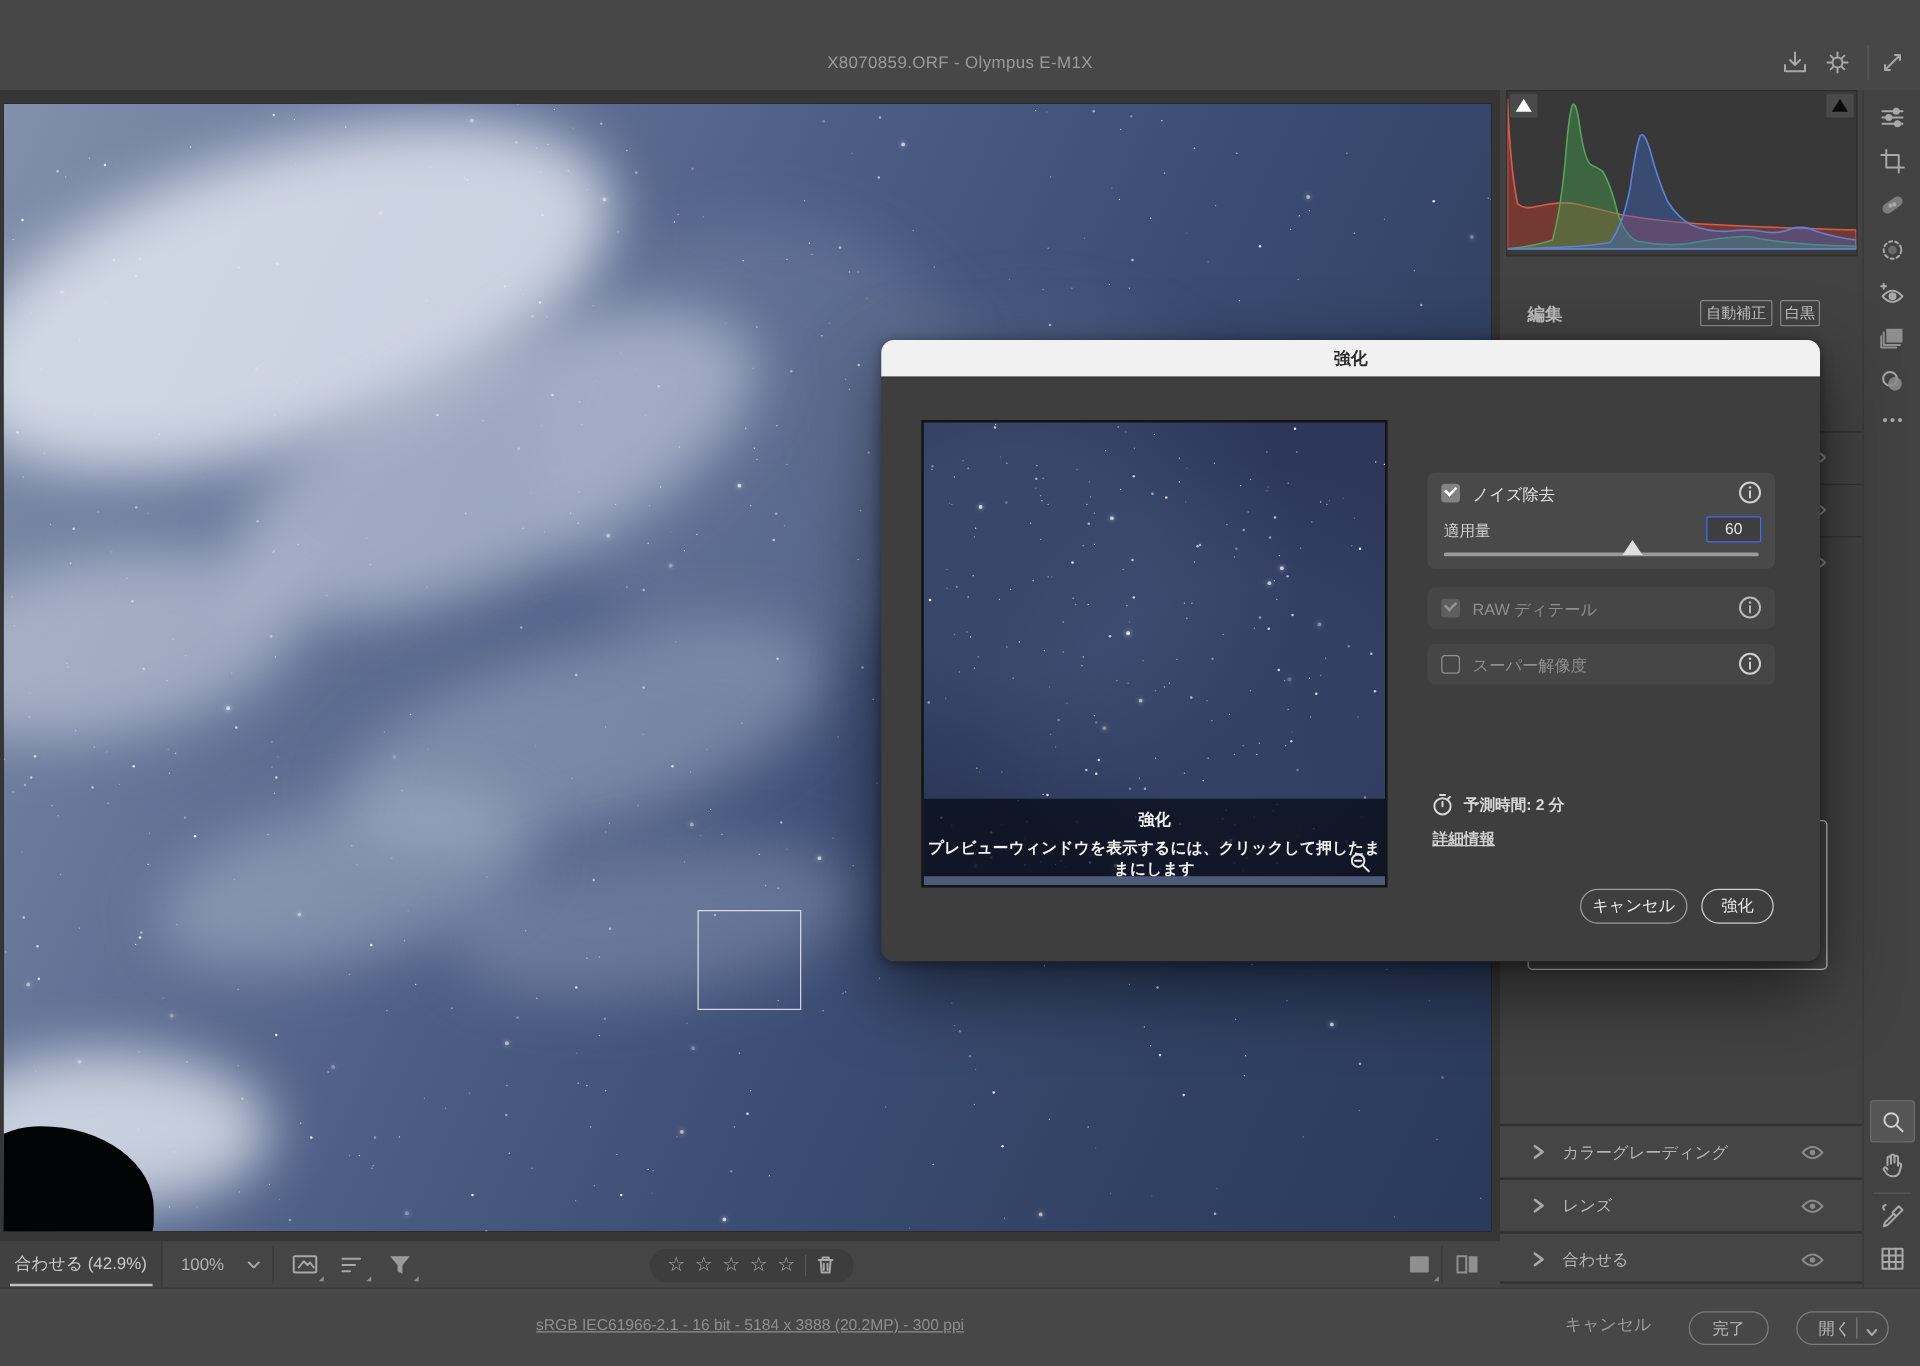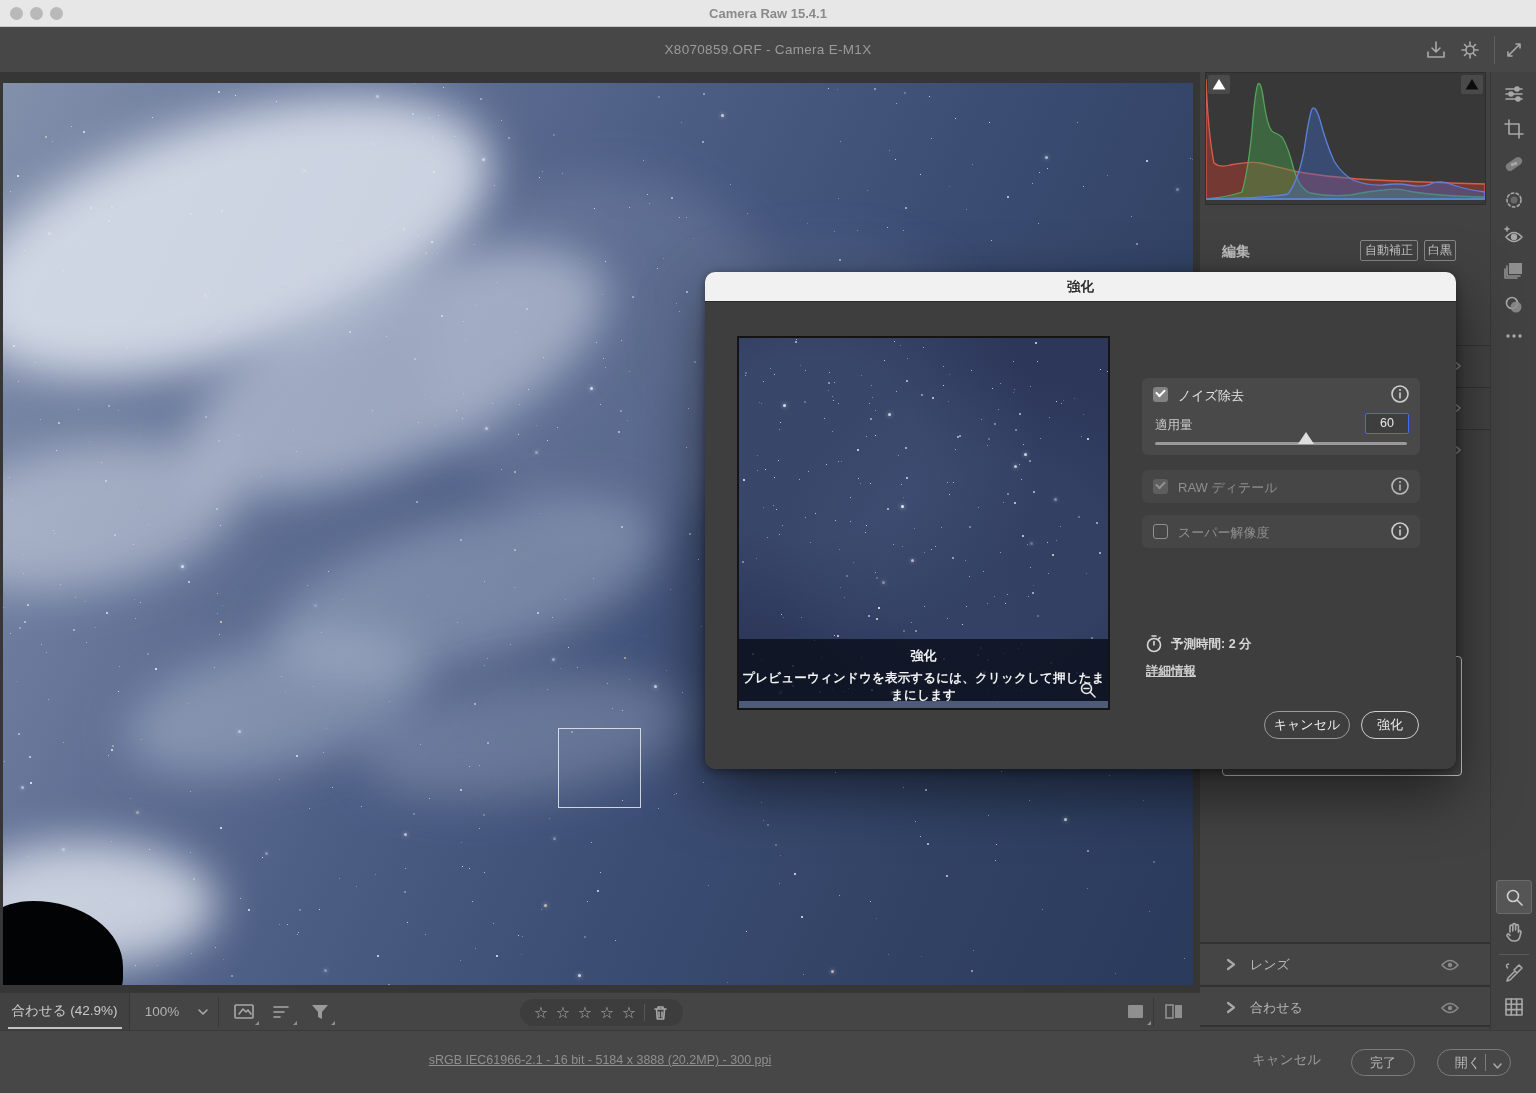--- a/index.html
+++ b/index.html
@@ -135,29 +135,23 @@
   .more-link { position:absolute; left:441px; top:391px; font-size:12.5px; font-weight:bold; color:#cfcfcf; text-decoration:underline; }
   .dlg-btn { position:absolute; top:439px; height:28px; border-radius:14px; text-align:center; font-size:13px; color:#ececec; line-height:26px; background:transparent; }
   .dlg-cancel { left:559px; width:86px; border:1px solid #9b9b9b; }
   .dlg-enhance { left:656px; width:58px; border:1px solid #cfcfcf; }
 </style>
 </head>
 <body>
 
 <div class="app">
 
-  <div class="titlebar">
-    <span class="tl t1"></span>
-    <span class="tl t2"></span>
-    <span class="tl t3"></span>
-    <div class="win-title">Camera Raw 15.4.1</div>
-  </div>
 
   <div class="appheader">
-    <div class="file-title">X8070859.ORF  -  Camera E-M1X</div>
+    <div class="file-title">X8070859.ORF  -  Olympus E-M1X</div>
     <span class="hdr-ic" style="left:1424px">
       <svg class="icn" width="24" height="24" viewBox="0 0 24 24">
           <path d="M4 14v5h16v-5"></path>
           <path d="M12 4v10M8 10l4 4 4-4"></path>
         </svg>
     </span>
     <span class="hdr-ic" style="left:1458px">
       <svg class="icn" width="24" height="24" viewBox="0 0 24 24">
           <circle cx="12" cy="12" r="4"></circle>
           <path d="M12 4v3M12 17v3M4 12h3M17 12h3M6.5 6.5l2 2M15.5 15.5l2 2M17.5 6.5l-2 2M8.5 15.5l-2 2"></path>
@@ -848,20 +842,30 @@
     <div class="hidden-row" style="top:357px">
       <span class="eye"><svg class="icn icn-dim" width="20" height="16" viewBox="0 0 20 16">
             <path d="M2 8q8-9 16 0q-8 9-16 0z"></path>
             <circle cx="10" cy="8" r="2.2" fill="#8a8a8a" stroke="none"></circle>
           </svg></span>
     </div>
 
     <div class="detail-hl"></div>
 
 
+    <div class="panel-row" style="top:827px">
+      <span class="chev"><svg class="icn" width="14" height="15" viewBox="0 0 14 15">
+            <path d="M4 3l6 4.5L4 12" stroke-width="2.2"></path>
+          </svg></span>
+      <span class="lbl">カラーグレーディング</span>
+      <span class="eye"><svg class="icn icn-dim" width="20" height="16" viewBox="0 0 20 16">
+            <path d="M2 8q8-9 16 0q-8 9-16 0z"></path>
+            <circle cx="10" cy="8" r="2.2" fill="#8a8a8a" stroke="none"></circle>
+          </svg></span>
+    </div>
     <div class="panel-row" style="top:870px">
       <span class="chev"><svg class="icn" width="14" height="15" viewBox="0 0 14 15">
             <path d="M4 3l6 4.5L4 12" stroke-width="2.2"></path>
           </svg></span>
       <span class="lbl">レンズ</span>
       <span class="eye"><svg class="icn icn-dim" width="20" height="16" viewBox="0 0 20 16">
             <path d="M2 8q8-9 16 0q-8 9-16 0z"></path>
             <circle cx="10" cy="8" r="2.2" fill="#8a8a8a" stroke="none"></circle>
           </svg></span>
     </div>

